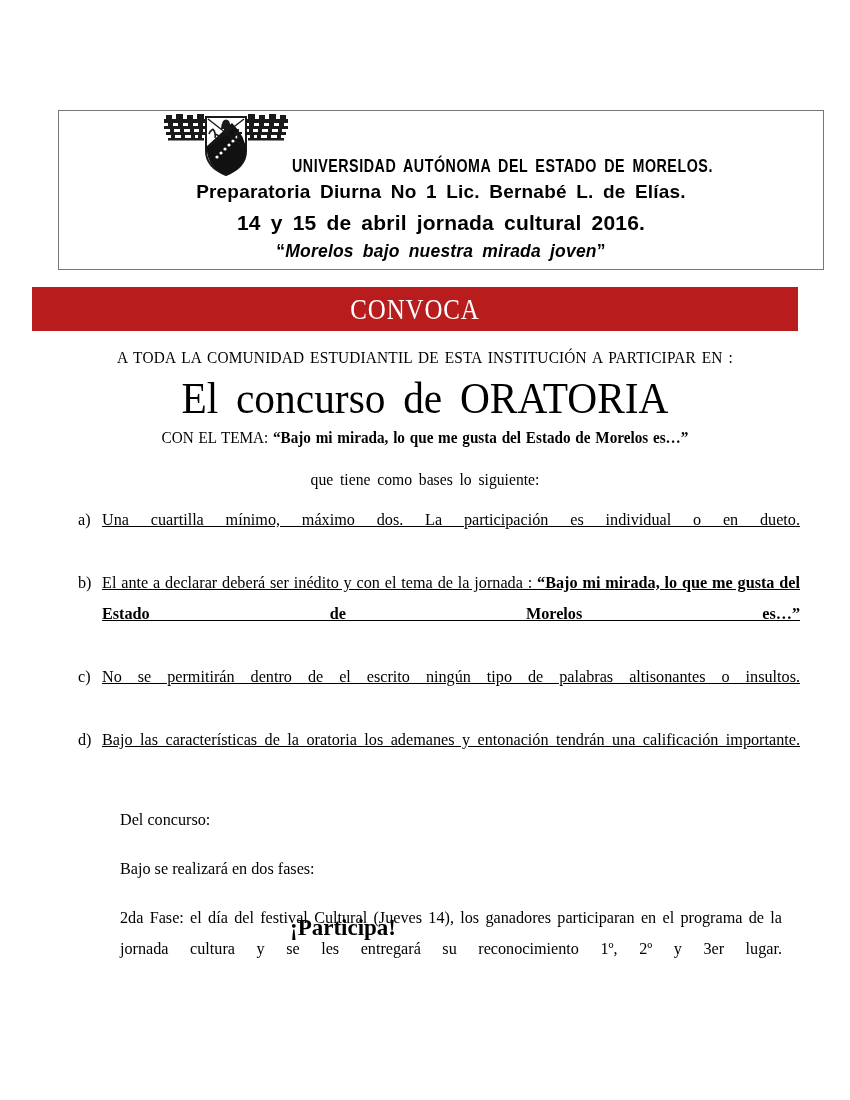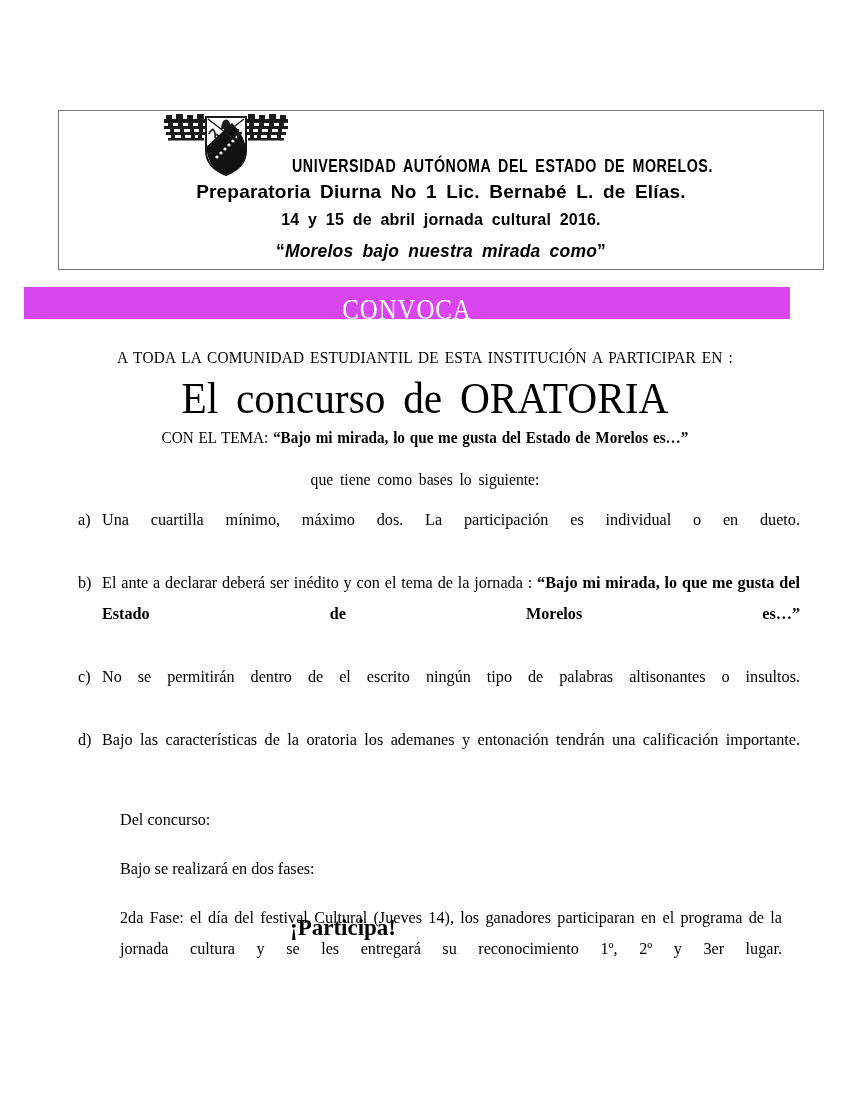--- a/index.html
+++ b/index.html
@@ -66,39 +66,39 @@
     transform-origin: center top;
     padding-left: 64px;
   }
   .hdr-prepa {
     top: 70px;
     font-size: 19px;
     word-spacing: 4px;
   }
   .hdr-fecha {
     top: 100px;
-    font-size: 16px;
+    font-size: 21px;
     word-spacing: 4px;
   }
   .hdr-lema {
     top: 130px;
     font-size: 17.5px;
     font-style: italic;
     word-spacing: 4px;
   }
   .hdr-lema .q { font-style: normal; }
 
   
   .convoca-banner {
     position: absolute;
-    left: 24px;
+    left: 32px;
     top: 287px;
     width: 766px;
-    height: 32px;
-    background: #d946ef;
+    height: 44px;
+    background: #b91c1c;
   }
   .convoca-text {
     position: absolute;
     left: 0;
     top: 0;
     width: 100%;
     height: 44px;
     line-height: 44px;
     text-align: center;
     color: #ffffff;
@@ -179,21 +179,21 @@
     text-justify: inter-word;
     margin: 0 0 1px 0;
   }
   .li-marker {
     position: absolute;
     left: 0;
     top: 0;
     width: 22px;
     text-align: left;
   }
-  .li-row > .li-text { display: block; }
+  .li-row > .li-text { display: block; text-decoration: underline; }
   .li-row > .li-text::after {
     content: "";
     display: inline-block;
     width: 100%;
   }
 
   .plain-row {
     padding-left: 24px;
     text-align: justify;
     text-justify: inter-word;
@@ -279,21 +279,21 @@
       </svg>
     </div>
 
     <div class="hdr-line hdr-uaem">UNIVERSIDAD AUTÓNOMA DEL ESTADO DE MORELOS.</div>
 
     <div class="hdr-line hdr-prepa">Preparatoria Diurna No 1 Lic. Bernabé L. de Elías.</div>
 
     <div class="hdr-line hdr-fecha">14 y 15 de abril  jornada cultural 2016.</div>
 
     <div class="hdr-line hdr-lema">
-      <span class="q">“</span><span>Morelos bajo nuestra mirada como</span><span class="q">”</span>
+      <span class="q">“</span><span>Morelos bajo nuestra mirada joven</span><span class="q">”</span>
     </div>
   </div>
 
   <div class="convoca-banner">
     <div class="convoca-text">CONVOCA</div>
   </div>
 
   <div class="intro-line">A TODA LA COMUNIDAD ESTUDIANTIL DE ESTA INSTITUCIÓN A PARTICIPAR EN :</div>
 
   <div class="big-title">El concurso de ORATORIA</div>

